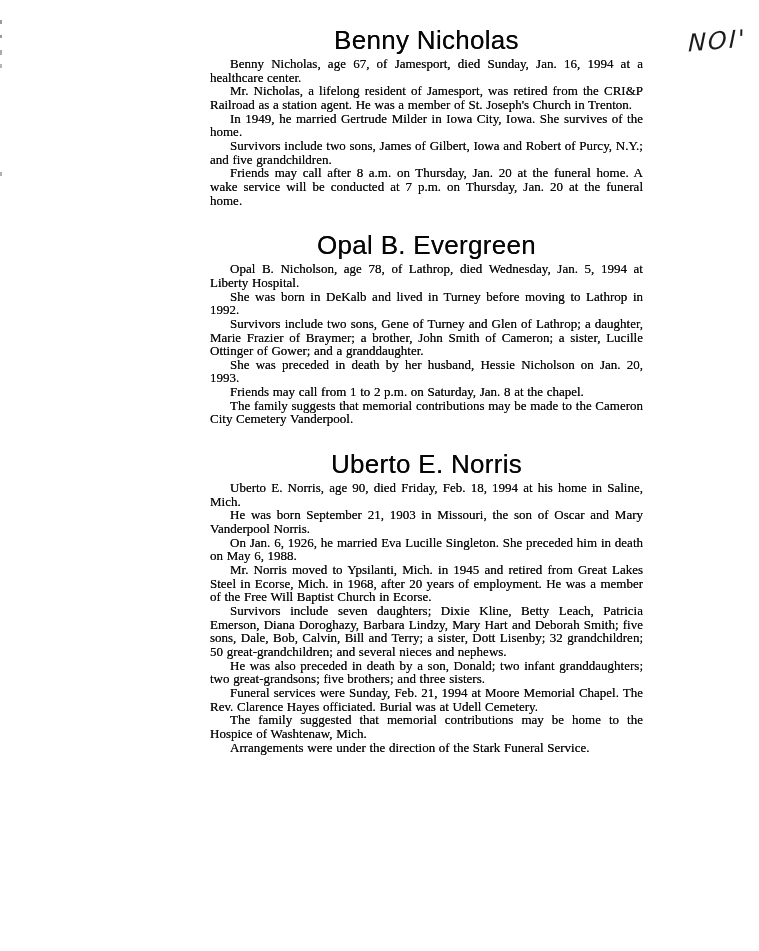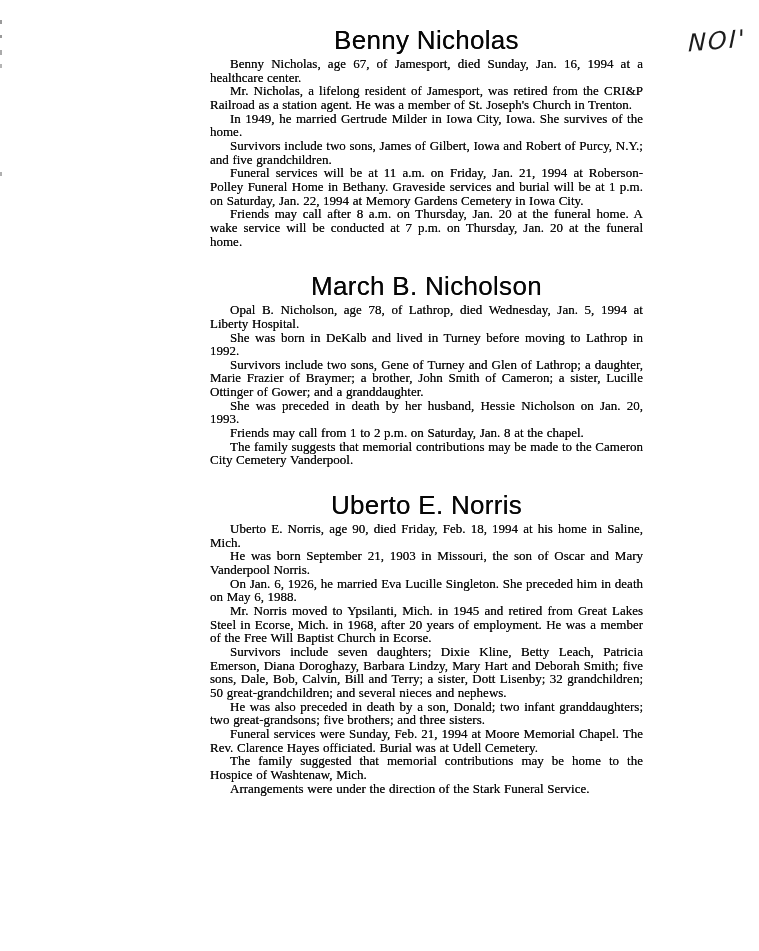--- a/index.html
+++ b/index.html
@@ -79,26 +79,25 @@
   <div class="annotation">NOI'</div>
 
   <div class="column">
 
     <section class="obit">
       <h1 class="obit-title">Benny Nicholas</h1>
       <p class="obit-para">Benny Nicholas, age 67, of Jamesport, died Sunday, Jan. 16, 1994 at a healthcare center.</p>
       <p class="obit-para">Mr. Nicholas, a lifelong resident of Jamesport, was retired from the CRI&amp;P Railroad as a station agent. He was a member of St. Joseph's Church in Trenton.</p>
       <p class="obit-para">In 1949, he married Gertrude Milder in Iowa City, Iowa. She survives of the home.</p>
       <p class="obit-para">Survivors include two sons, James of Gilbert, Iowa and Robert of Purcy, N.Y.; and five grandchildren.</p>
-      <p class="obit-para">Funeral services will be at 11 a.m. on Friday, Jan. 21, 1994 at Roberson-Polley Funeral Home in Bethany. Graveside services and burial will be at 1 p.m. on Saturday, Jan. 22, 1994 at Memory Gardens Cemetery in Iowa City.</p>
       <p class="obit-para">Friends may call after 8 a.m. on Thursday, Jan. 20 at the funeral home. A wake service will be conducted at 7 p.m. on Thursday, Jan. 20 at the funeral home.</p>
     </section>
 
     <section class="obit">
-      <h1 class="obit-title">March B. Nicholson</h1>
+      <h1 class="obit-title">Opal B. Evergreen</h1>
       <p class="obit-para">Opal B. Nicholson, age 78, of Lathrop, died Wednesday, Jan. 5, 1994 at Liberty Hospital.</p>
       <p class="obit-para">She was born in DeKalb and lived in Turney before moving to Lathrop in 1992.</p>
       <p class="obit-para">Survivors include two sons, Gene of Turney and Glen of Lathrop; a daughter, Marie Frazier of Braymer; a brother, John Smith of Cameron; a sister, Lucille Ottinger of Gower; and a granddaughter.</p>
       <p class="obit-para">She was preceded in death by her husband, Hessie Nicholson on Jan. 20, 1993.</p>
       <p class="obit-para">Friends may call from 1 to 2 p.m. on Saturday, Jan. 8 at the chapel.</p>
       <p class="obit-para">The family suggests that memorial contributions may be made to the Cameron City Cemetery Vanderpool.</p>
     </section>
 
     <section class="obit">
       <h1 class="obit-title">Uberto E. Norris</h1>

